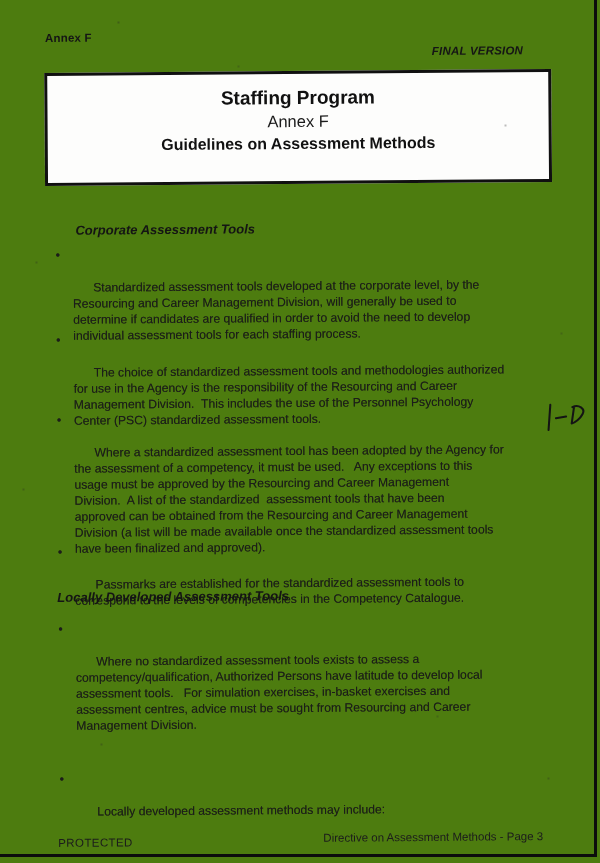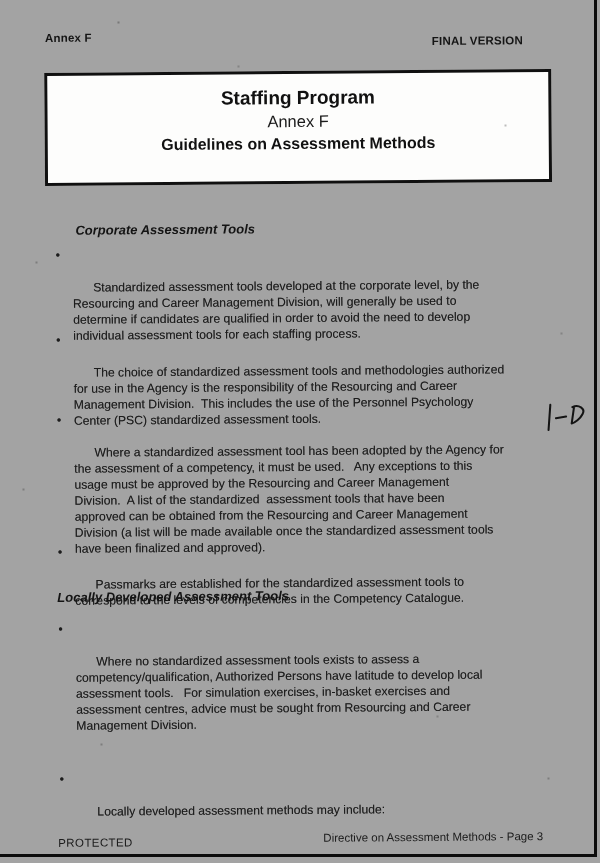--- a/index.html
+++ b/index.html
@@ -6,21 +6,21 @@
   body {
     width: 600px; height: 863px;
     background: #ffffff;
     font-family: "Liberation Sans", sans-serif;
     color: #1a1a1a;
     overflow: hidden;
     position: relative;
   }
   .page {
     position: absolute; inset: 0;
-    background: #a3a3a3;
+    background: #4d7c0f;
   }
   
   .edge-right {
     position: absolute; left: 594px; top: 0; width: 3px; height: 857px;
     background: #0c0c0c;
   }
   .edge-bottom {
     position: absolute; left: 0; top: 854px; width: 597px; height: 3px;
     background: #0c0c0c;
   }
@@ -44,21 +44,21 @@
     position: absolute; inset: 0;
     transform: rotate(-0.45deg);
     transform-origin: 300px 430px;
   }
   .hdr {
     position: absolute;
     font-size: 11.5px; font-weight: 700; letter-spacing: .2px;
     color: #151515;
   }
   .hdr-left  { left: 48px; top: 30px; }
-  .hdr-right { right: 74px; top: 36px; }
+  .hdr-right { right: 74px; top: 46px; font-style: italic; }
 
   .title-box {
     position: absolute; left: 47px; top: 71px;
     width: 507px; height: 113px;
     box-sizing: border-box;
     border: 3px solid #101010;
     text-align: center;
     background: #fdfdfc;
   }
   .title-line-1 { margin-top: 13px; font-size: 19px;  font-weight: 700; color: #111; }

